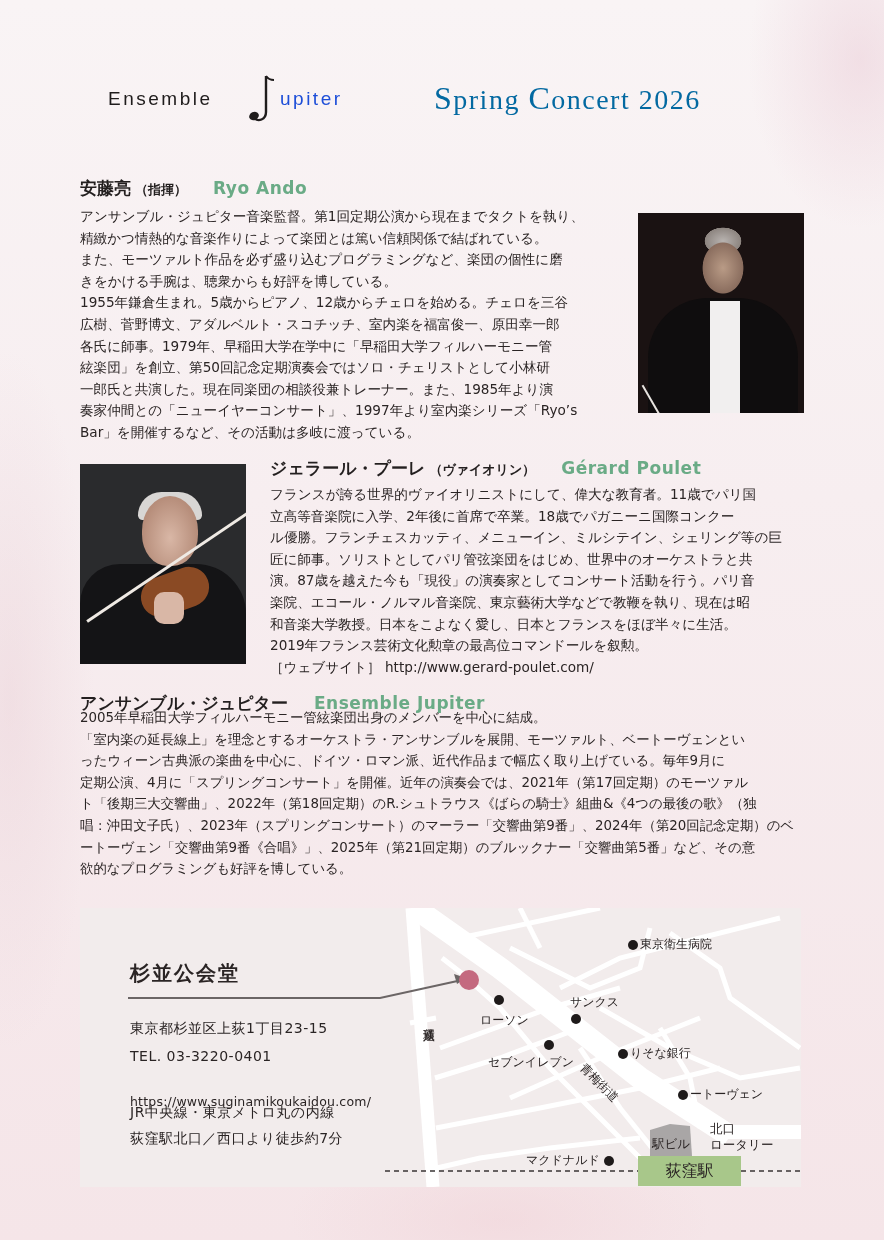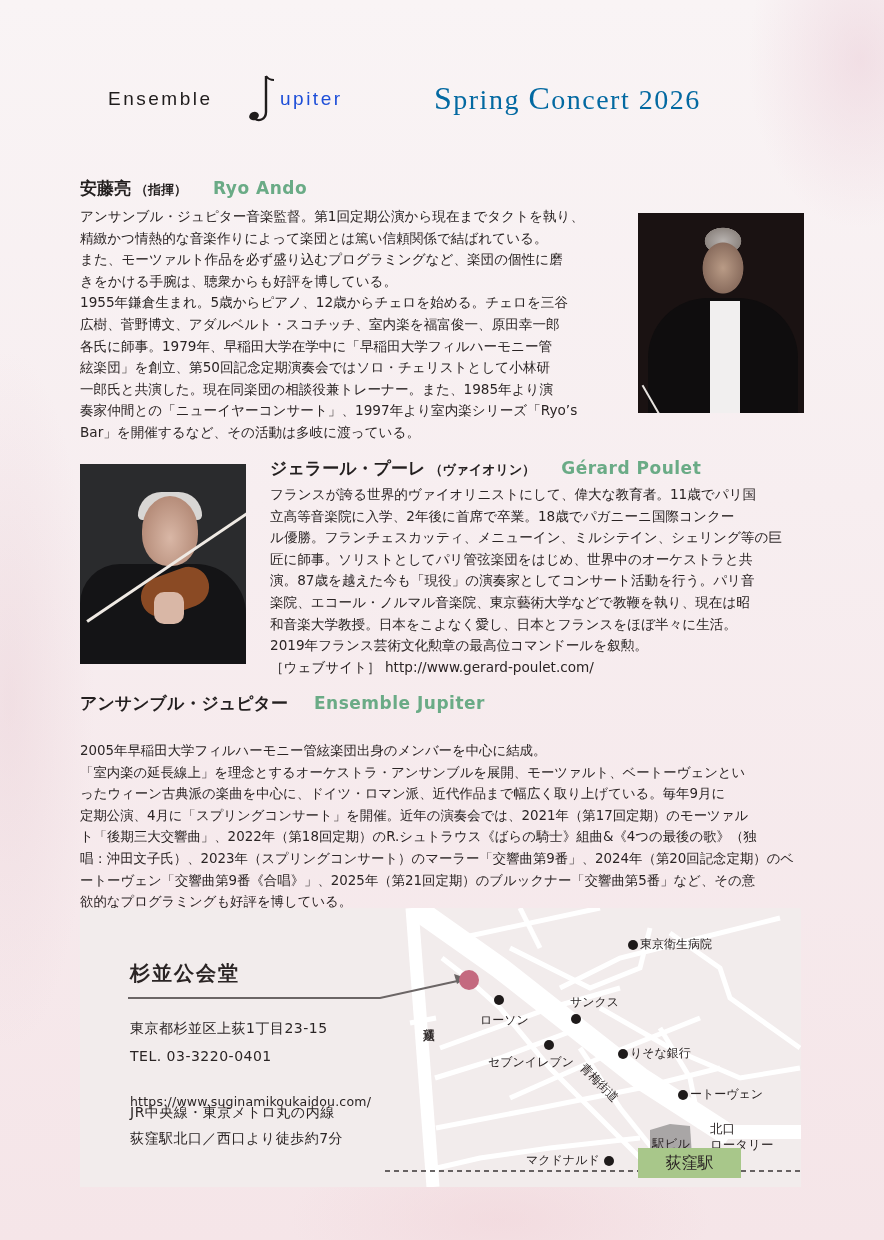--- a/index.html
+++ b/index.html
@@ -50,21 +50,21 @@
 
   
   .map-box { position:absolute; left:80px; top:908px; width:721px; height:279px; background:#f2ecec; }
   .map-svg { position:absolute; left:0; top:0; }
   .venue-title { position:absolute; left:50px; top:52px; font-size:20px; font-weight:bold; letter-spacing:2px; color:#2a2424; }
   .venue-line { position:absolute; left:48px; top:89px; width:240px; height:2px; background:#6b6565; }
   .venue-text { position:absolute; left:50px; font-size:14px; color:#2a2424; white-space:nowrap; letter-spacing:0.5px; }
   .venue-url { font-size:12.5px; letter-spacing:0.2px; }
   .map-label { position:absolute; font-size:12px; color:#2a2424; white-space:nowrap; }
   .dot { display:inline-block; width:10px; height:10px; border-radius:50%; background:#1e1a1a; vertical-align:middle; margin-right:2px; }
-  .station { position:absolute; left:558px; top:240px; width:103px; height:30px; background:#a8c78a; color:#2a2424; font-size:16px; text-align:center; line-height:30px; }
+  .station { position:absolute; left:558px; top:248px; width:103px; height:30px; background:#a8c78a; color:#2a2424; font-size:16px; text-align:center; line-height:30px; }
   .ekibiru-label { position:absolute; left:572px; top:228px; font-size:12.5px; color:#2a2424; }
 </style>
 </head>
 <body>
 
 <div class="tex1"></div>
 
 <div class="hdr">
   <span class="logo-l">Ensemble</span>
   <svg class="logo-j" viewBox="0 0 36 50">
@@ -119,21 +119,21 @@
   <p>演。87歳を越えた今も「現役」の演奏家としてコンサート活動を行う。パリ音</p>
   <p>楽院、エコール・ノルマル音楽院、東京藝術大学などで教鞭を執り、現在は昭</p>
   <p>和音楽大学教授。日本をこよなく愛し、日本とフランスをほぼ半々に生活。</p>
   <p>2019年フランス芸術文化勲章の最高位コマンドールを叙勲。</p>
   <p><span>［ウェブサイト］</span> <span>http://www.gerard-poulet.com/</span></p>
 </div>
 
 <div class="section-title" style="left:80px; top:692px;">
   <span>アンサンブル・ジュピター</span><span class="en">Ensemble Jupiter</span>
 </div>
-<div class="para" style="left:80px; top:740px; width:740px; font-size:13.4px;">
+<div class="para" style="left:80px; top:707px; width:740px; font-size:13.4px;">
   <p>2005年早稲田大学フィルハーモニー管絃楽団出身のメンバーを中心に結成。</p>
   <p>「室内楽の延長線上」を理念とするオーケストラ・アンサンブルを展開、モーツァルト、ベートーヴェンとい</p>
   <p>ったウィーン古典派の楽曲を中心に、ドイツ・ロマン派、近代作品まで幅広く取り上げている。毎年9月に</p>
   <p>定期公演、4月に「スプリングコンサート」を開催。近年の演奏会では、2021年（第17回定期）のモーツァル</p>
   <p>ト「後期三大交響曲」、2022年（第18回定期）のR.シュトラウス《ばらの騎士》組曲&amp;《4つの最後の歌》（独</p>
   <p>唱：沖田文子氏）、2023年（スプリングコンサート）のマーラー「交響曲第9番」、2024年（第20回記念定期）のベ</p>
   <p>ートーヴェン「交響曲第9番《合唱》」、2025年（第21回定期）のブルックナー「交響曲第5番」など、その意</p>
   <p>欲的なプログラミングも好評を博している。</p>
 </div>
 

